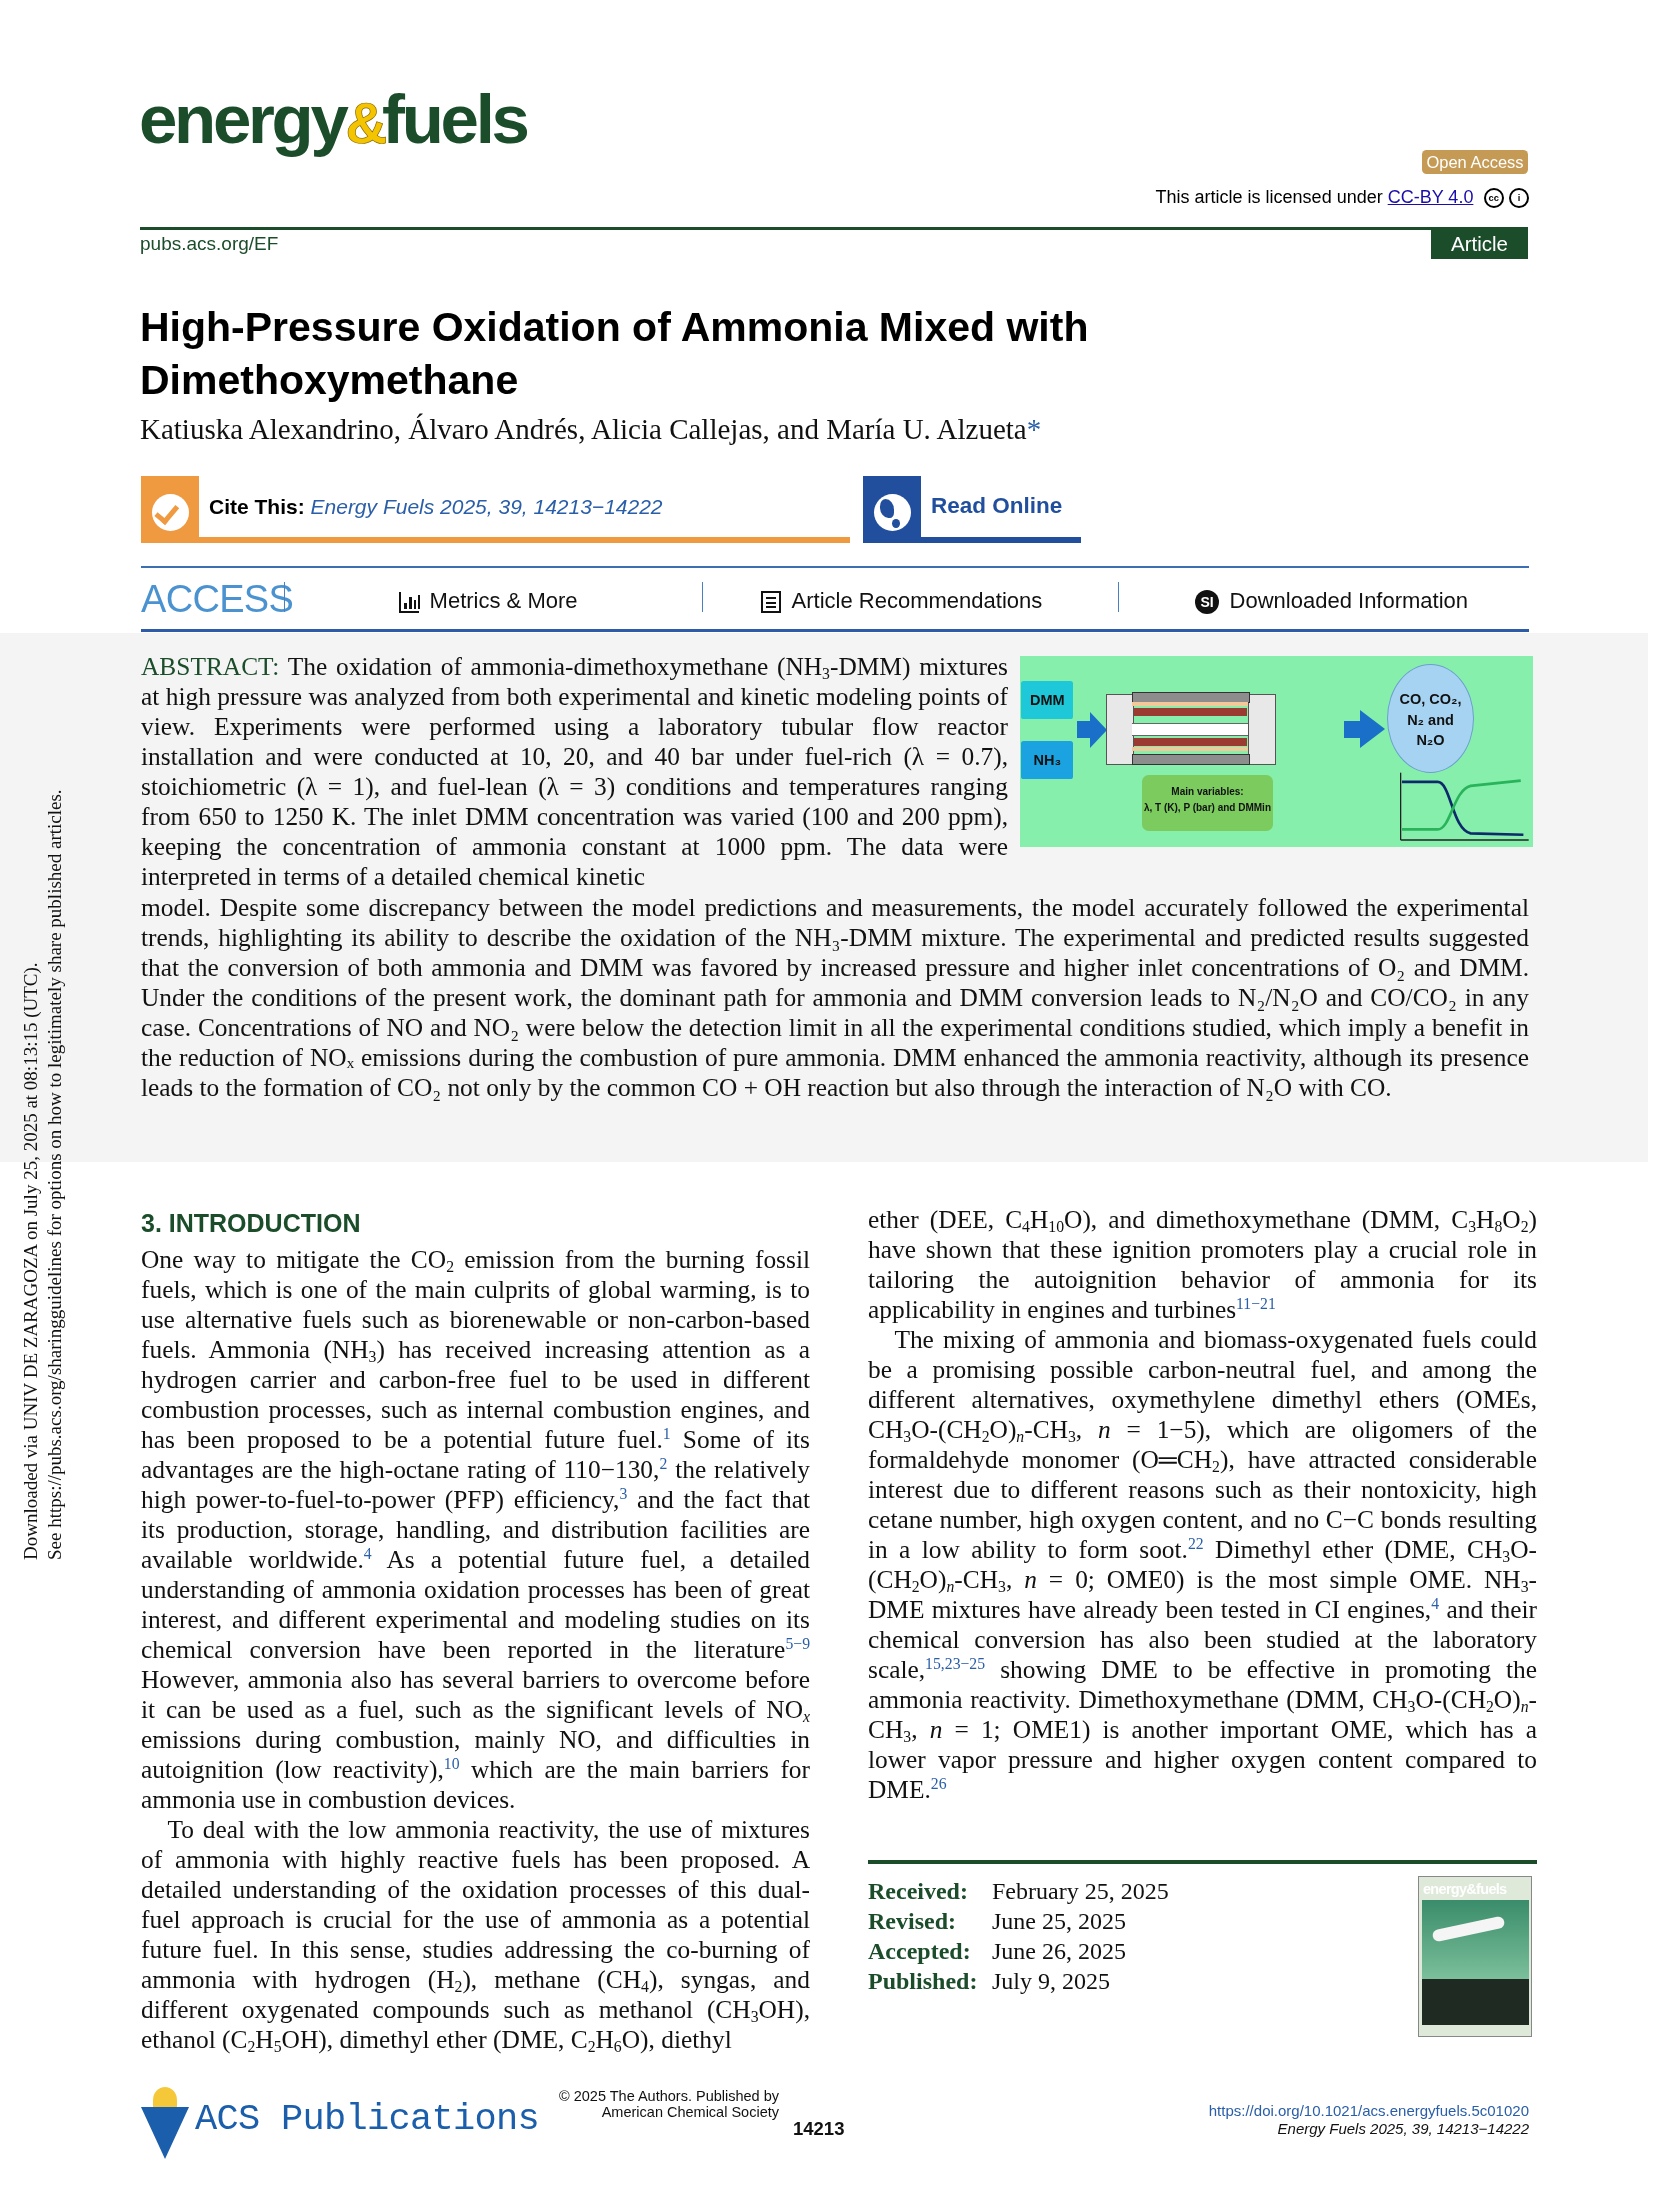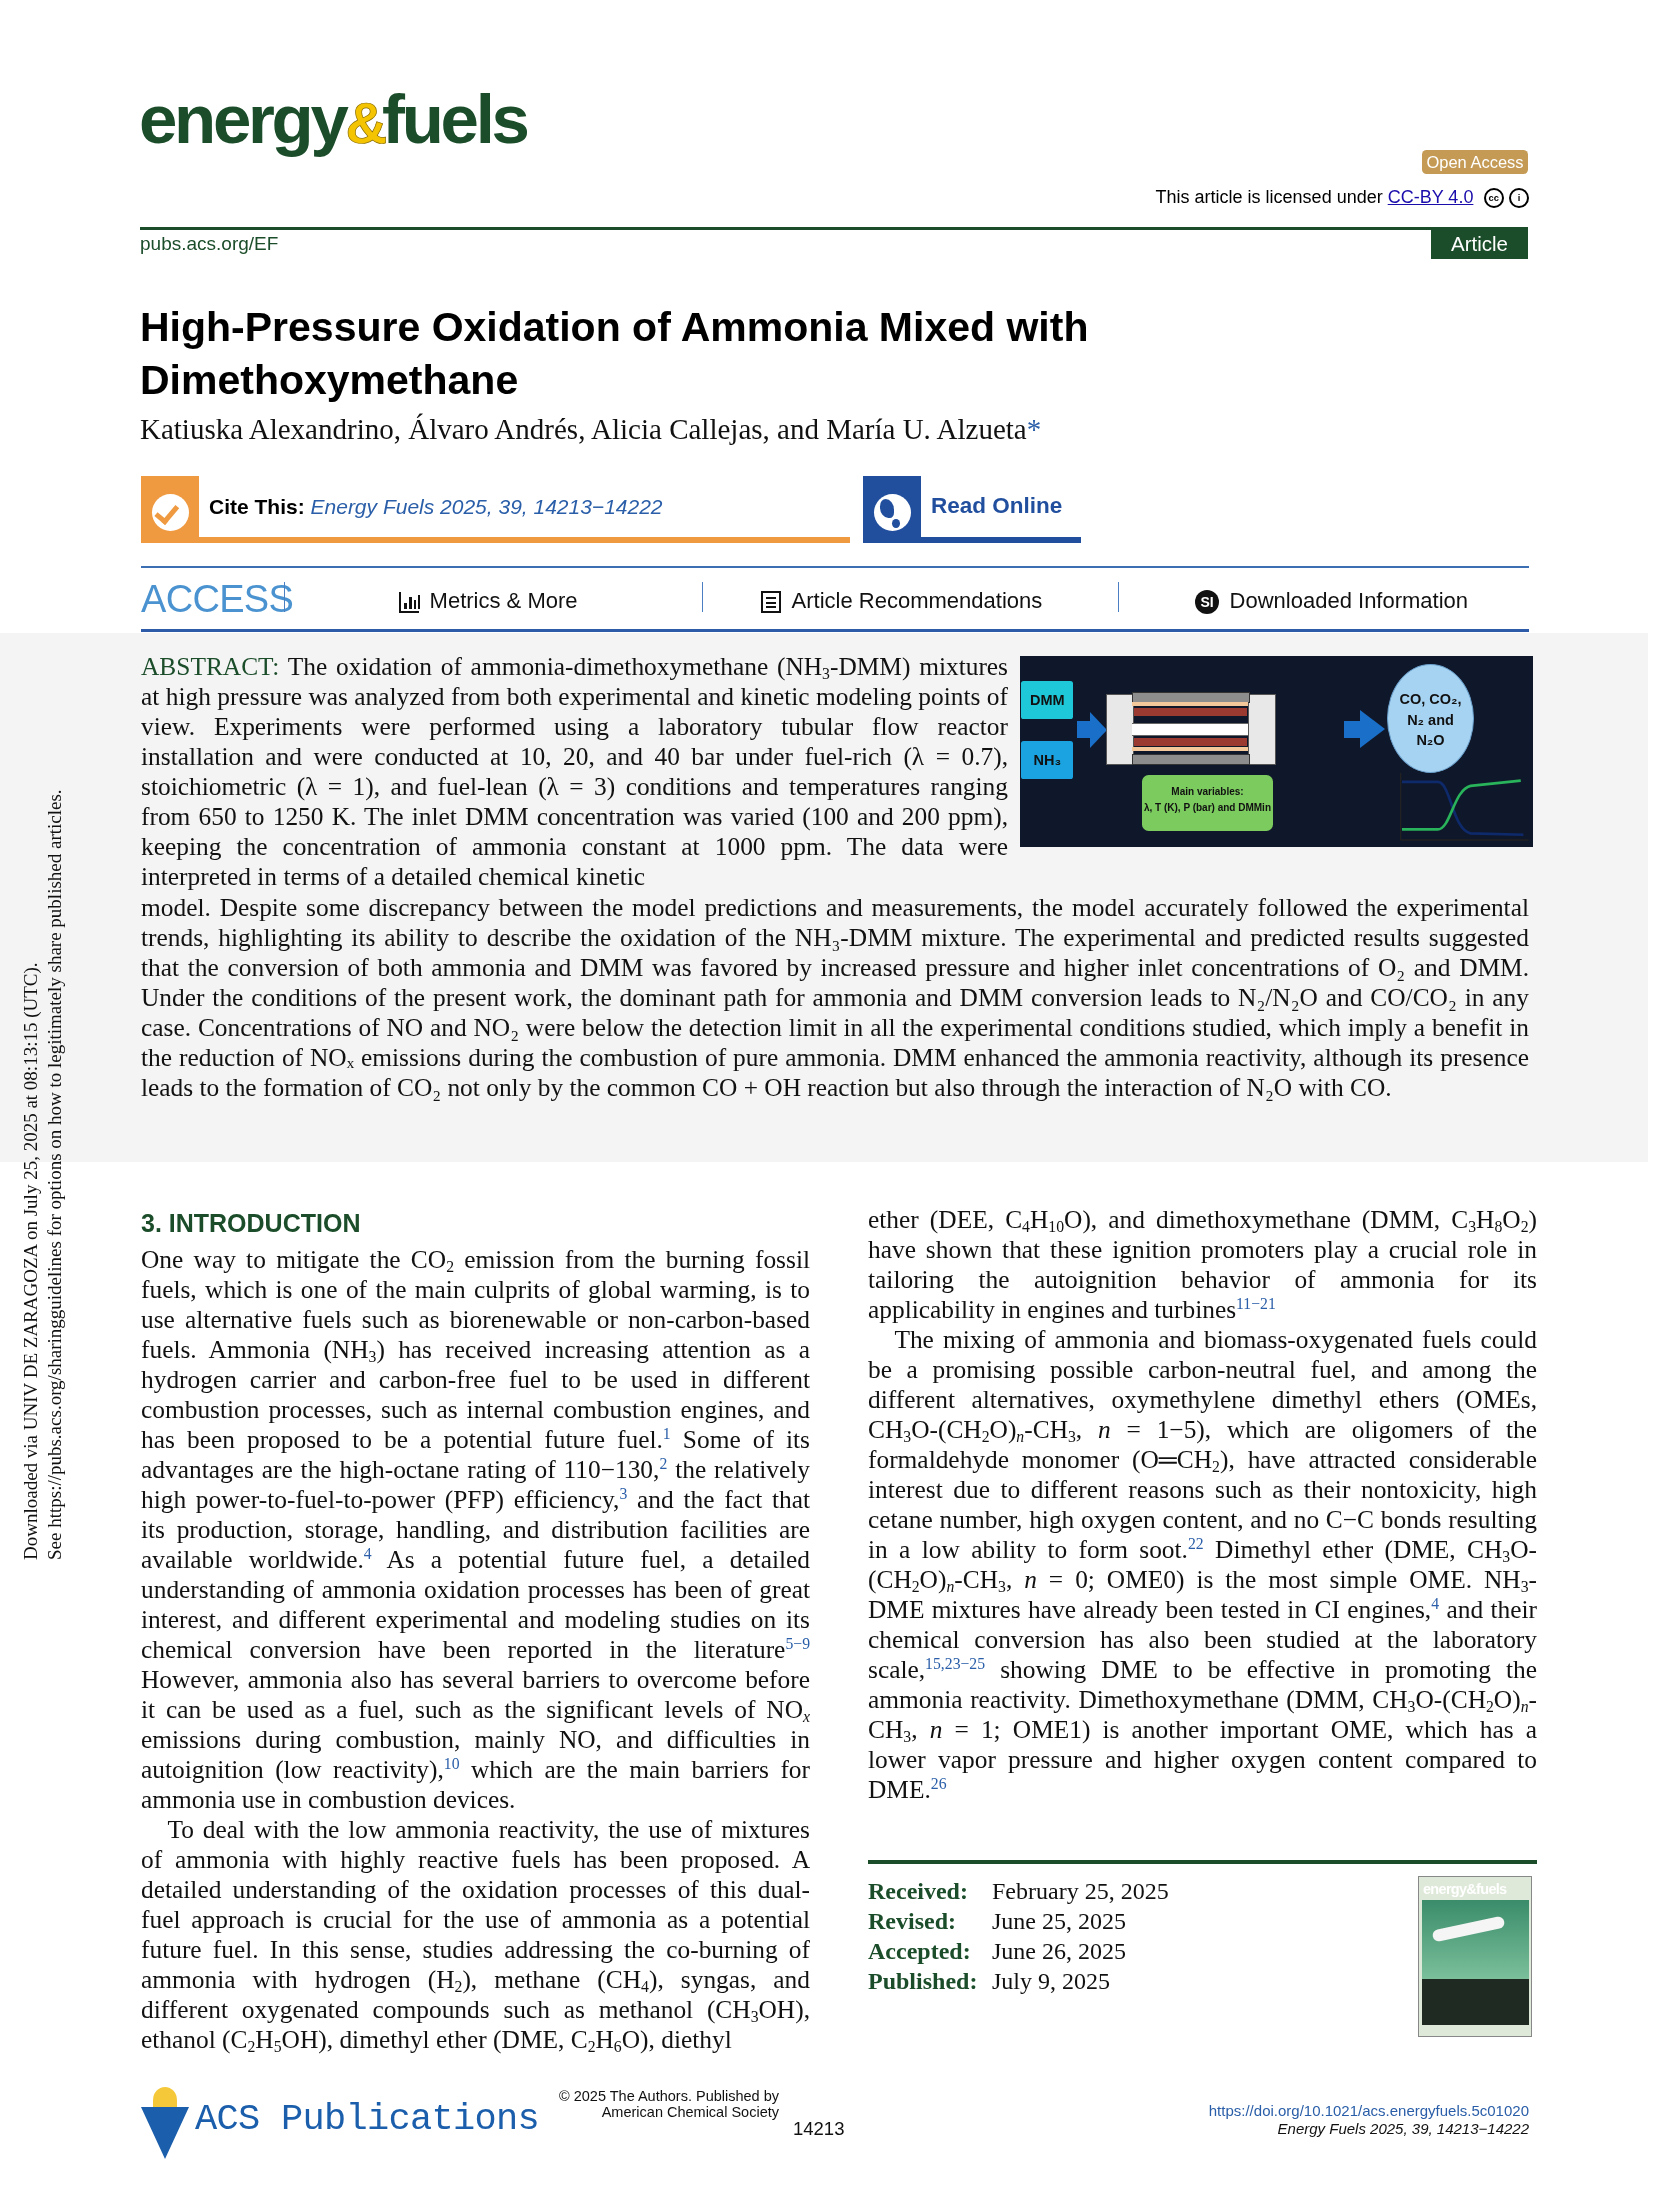--- a/index.html
+++ b/index.html
@@ -66,21 +66,21 @@
   .si-icon { width: 24px; height: 24px; border-radius: 50%; background: #111; color: #fff; font-size: 14px; font-weight: 700;
              text-align: center; line-height: 24px; }
 
   
   #abstract-bg { left: 0; top: 633px; width: 1648px; height: 529px; background: #f4f4f4; }
   #abstract-text-top { left: 141px; top: 651px; width: 867px; font-size: 25.4px; line-height: 30px; text-align: justify; }
   #abstract-text-bottom { left: 141px; top: 892px; width: 1388px; font-size: 25.4px; line-height: 30px; text-align: justify; }
   .abs-label { color: #1b4d2a; }
 
   
-  #toc { left: 1020px; top: 656px; width: 513px; height: 191px; background: #0f172a; font-family: "Liberation Sans", sans-serif; }
+  #toc { left: 1020px; top: 656px; width: 513px; height: 191px; background: #86efac; font-family: "Liberation Sans", sans-serif; }
   .toc-box { position: absolute; color: #111; font-weight: 700; text-align: center; border-radius: 2.6px; }
   #toc-dmm { left: 1.3px; top: 25px; width: 52px; height: 38px; background: #1fc8d8; font-size: 14.5px; line-height: 38px; }
   #toc-nh3 { left: 1.3px; top: 85px; width: 52px; height: 38px; background: #1aa3e0; font-size: 14.5px; line-height: 38px; }
   .toc-arrow { position: absolute; width: 0; height: 0; }
   .toc-arrow-body { position: absolute; background: #1a6fc8; }
   #reactor { position: absolute; left: 86px; top: 33px; width: 169px; height: 79px; }
   .r-end { position: absolute; top: 5.3px; width: 26.4px; height: 69px; background: #e8e8e8; border: 0.7px solid #555; }
   .r-shell { position: absolute; left: 26.4px; width: 116px; height: 9.3px; background: #8d8d8d; border: 0.7px solid #333; }
   .r-ins { position: absolute; left: 26.4px; width: 116px; height: 4px; background: #f3c89a; }
   .r-heat { position: absolute; left: 28px; width: 113px; height: 8px; background: #9a3a30; }
@@ -113,21 +113,21 @@
   #cover-bottom { position: absolute; left: 2.6px; top: 102px; width: 107px; height: 46px; background: #1e2a22; }
   #cover-plane { position: absolute; left: 13.2px; top: 46px; width: 73px; height: 12px; background: #f5f5f5; border-radius: 6.6px; transform: rotate(-12deg); }
 
   
   #acs-logo { left: 141px; top: 2082px; }
   .acs-tri { position: absolute; left: 0; top: 25px; width: 0; height: 0; border-left: 24px solid transparent;
              border-right: 24px solid transparent; border-top: 52px solid #1b5eab; }
   .acs-flame { position: absolute; left: 12px; top: 5.3px; width: 24px; height: 26.4px; background: #f5c83a; border-radius: 50% 50% 20% 20%; }
   #acs-text { position: absolute; left: 54px; top: 16px; font-family: Liberation Mono, monospace; font-size: 37px; color: #1b5eab; white-space: nowrap; letter-spacing: -0.7px; }
   #copyright { left: 515px; top: 2088px; width: 264px; text-align: right; font-family: "Liberation Sans", sans-serif; font-size: 14.5px; line-height: 16px; }
-  #page-num { left: 793px; top: 2118px; font-family: "Liberation Sans", sans-serif; font-weight: 400; font-size: 18.5px; }
+  #page-num { left: 793px; top: 2118px; font-family: "Liberation Sans", sans-serif; font-weight: 700; font-size: 18.5px; }
   #footer-right { right: 143px; top: 2102px; text-align: right; font-family: "Liberation Sans", sans-serif; font-size: 15px; line-height: 18px; }
   #footer-right a { color: #2a5ea8; text-decoration: none; }
 </style>
 </head>
 <body>
 
 <div id="logo" class="abs">
   <span>energy</span><span class="amp">&amp;</span><span>fuels</span>
 </div>
 

